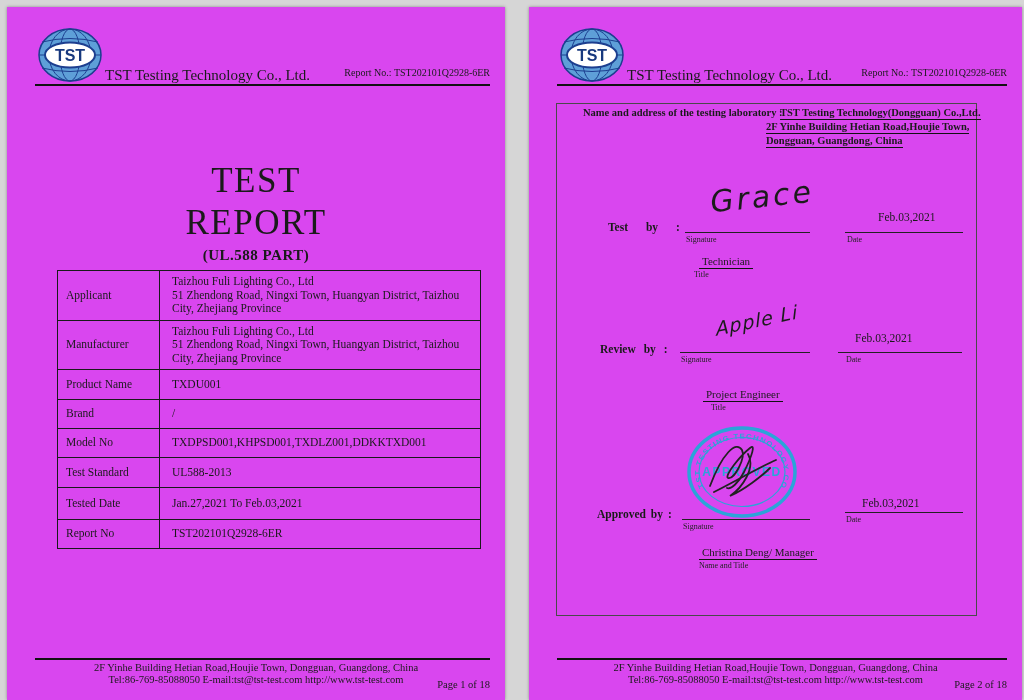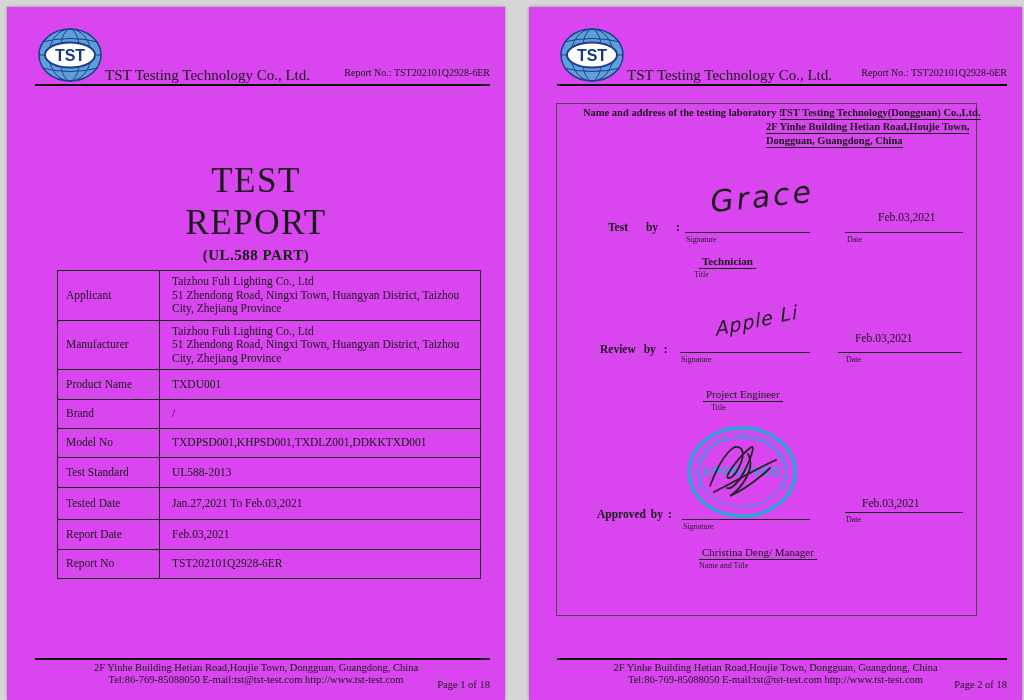--- a/index.html
+++ b/index.html
@@ -119,24 +119,20 @@
         <td class="val">TXDPSD001,KHPSD001,TXDLZ001,DDKKTXD001</td>
       </tr>
       <tr style="height:30px">
         <td class="lbl">Test Standard</td>
         <td class="val">UL588-2013</td>
       </tr>
       <tr style="height:32px">
         <td class="lbl">Tested Date</td>
         <td class="val">Jan.27,2021 To Feb.03,2021</td>
       </tr>
-      <tr style="height:30px">
-        <td class="lbl">Report Date</td>
-        <td class="val">Feb.03,2021</td>
-      </tr>
       <tr style="height:29px">
         <td class="lbl">Report No</td>
         <td class="val">TST202101Q2928-6ER</td>
       </tr>
     </tbody>
       </table>
 
     <div class="ftr-rule"></div>
     <div class="ftr-addr">
       <div>2F Yinhe Building Hetian Road,Houjie Town, Dongguan, Guangdong, China</div>
@@ -170,21 +166,21 @@
     <div class="lab-line" id="lab-line2">2F Yinhe Building Hetian Road,Houjie Town,</div>
     <div class="lab-line" id="lab-line3">Dongguan, Guangdong, China</div>
 
     <div class="handwrite" id="sig-grace">Grace</div>
     <div class="sig-label" id="test-label">Test by :</div>
     <div class="sig-line" style="left:156px;top:225px;width:125px;"></div>
     <div class="caption" style="left:157px;top:228px;">Signature</div>
     <div class="date-val" style="left:349px;top:204px;">Feb.03,2021</div>
     <div class="sig-line" style="left:316px;top:225px;width:118px;"></div>
     <div class="caption" style="left:318px;top:228px;">Date</div>
-    <div class="role" style="left:170px;top:248px;font-weight:bold;">Technician</div>
+    <div class="role" style="left:170px;top:248px;">Technician</div>
     <div class="caption" style="left:165px;top:263px;">Title</div>
 
     <div class="handwrite" id="sig-apple">Apple Li</div>
     <div class="sig-label" id="review-label">Review by :</div>
     <div class="sig-line" style="left:151px;top:345px;width:130px;"></div>
     <div class="caption" style="left:152px;top:348px;">Signature</div>
     <div class="date-val" style="left:326px;top:325px;">Feb.03,2021</div>
     <div class="sig-line" style="left:309px;top:345px;width:124px;"></div>
     <div class="caption" style="left:317px;top:348px;">Date</div>
     <div class="role" style="left:174px;top:381px;">Project Engineer</div>

